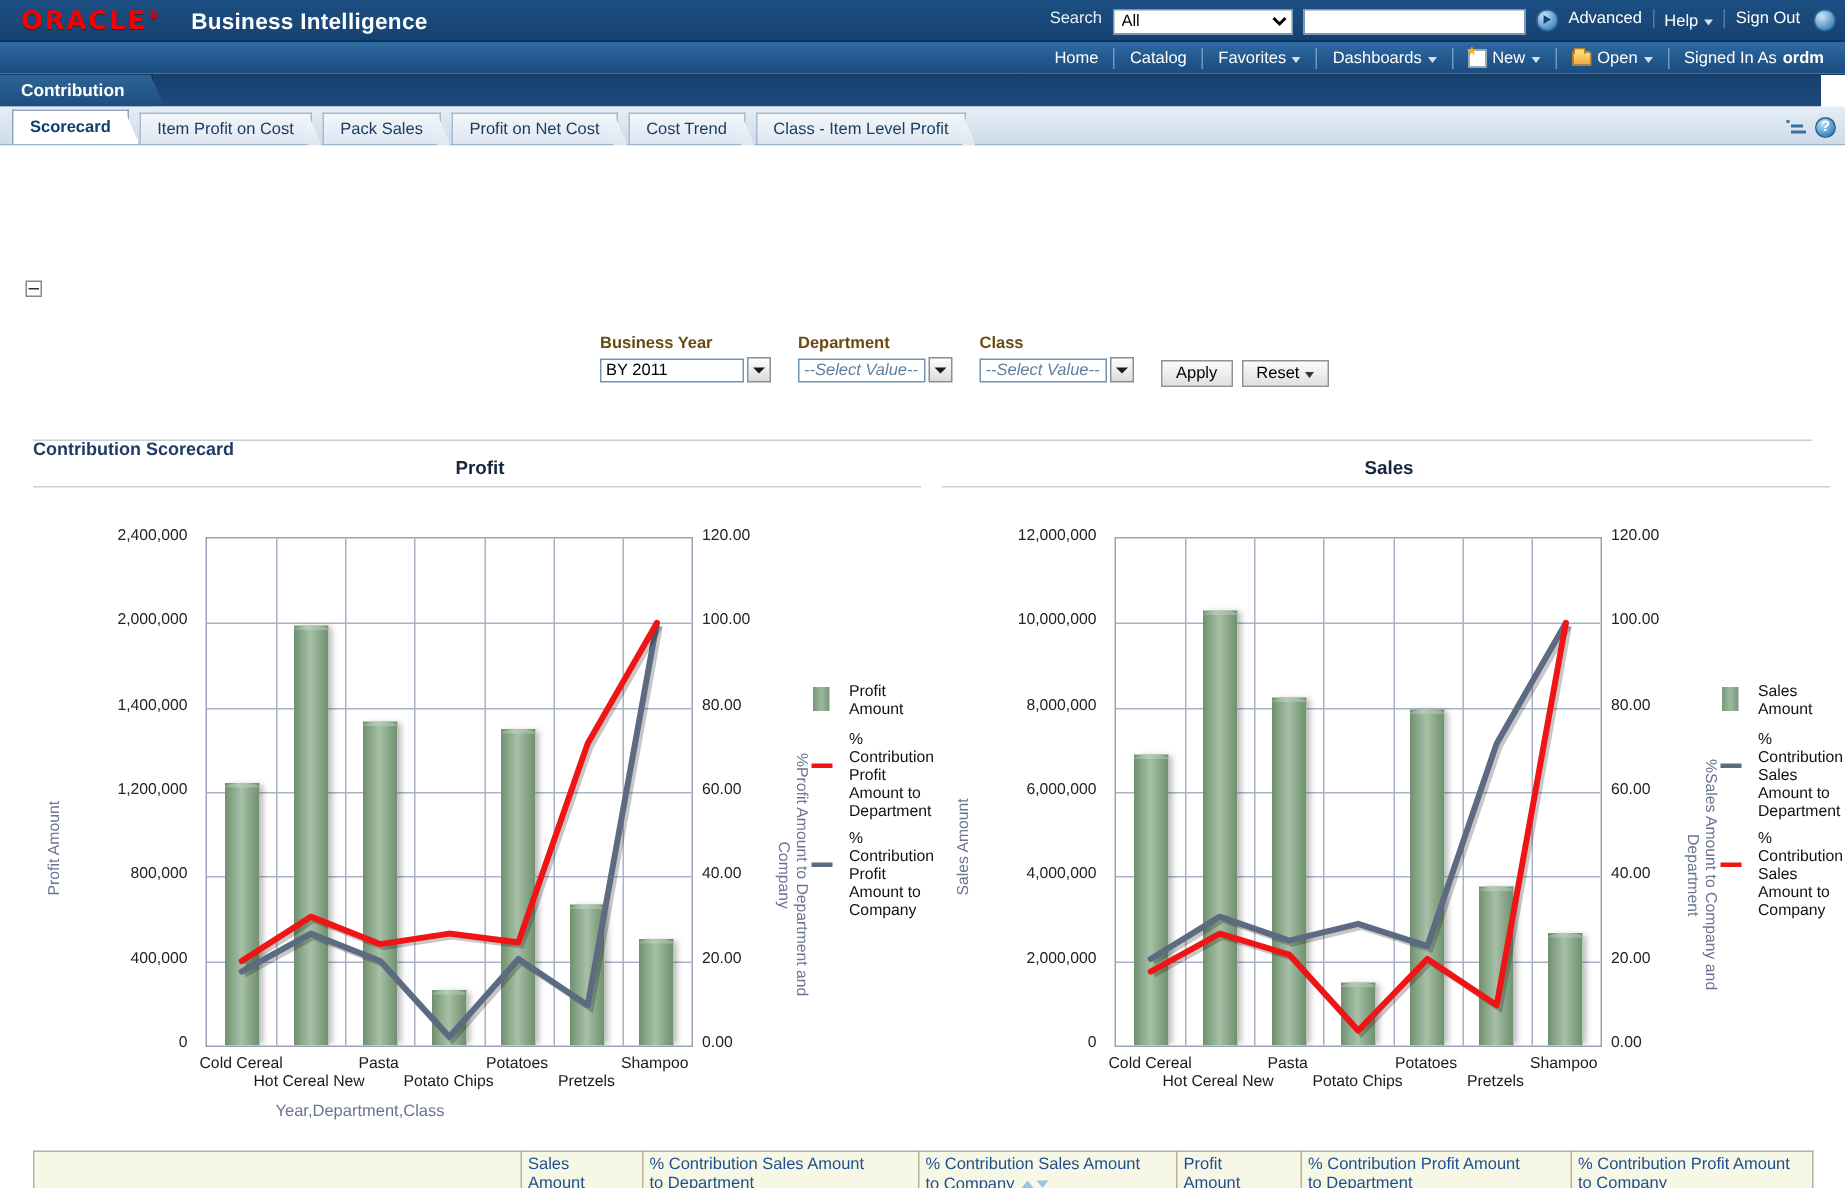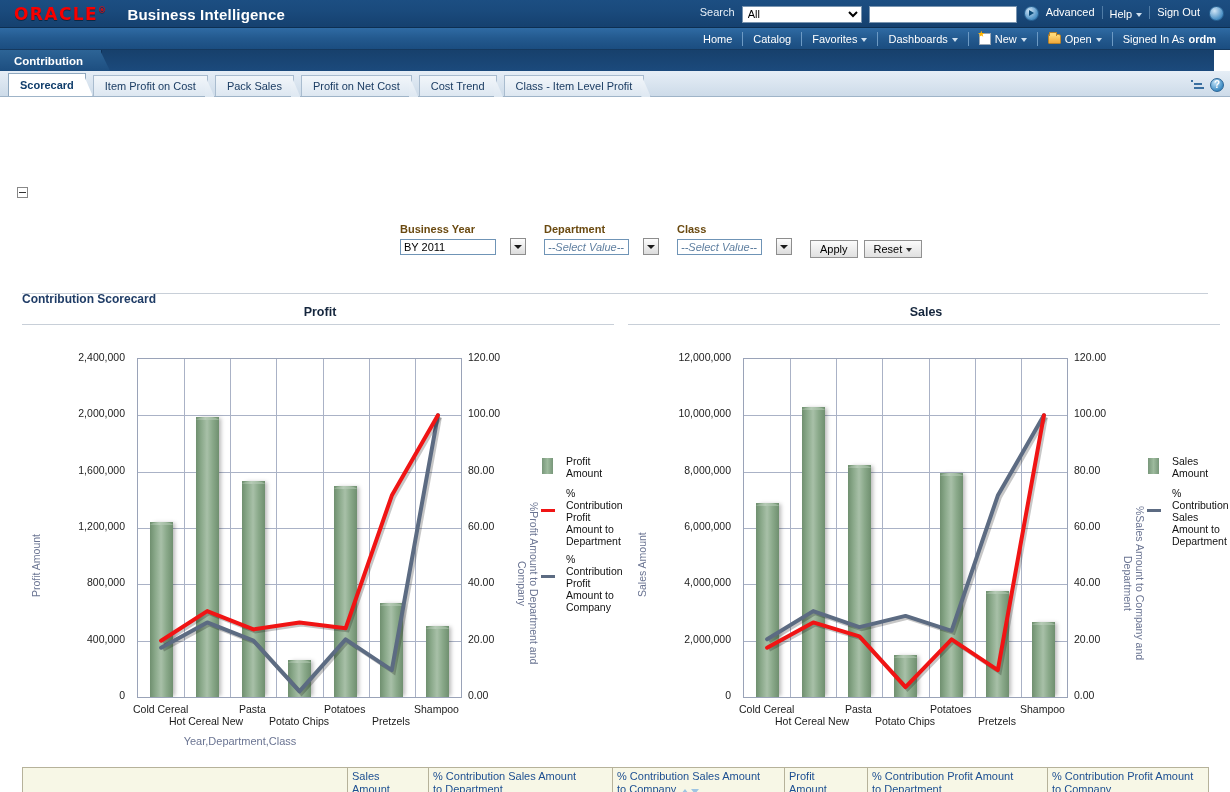--- a/index.html
+++ b/index.html
@@ -157,21 +157,21 @@
     position:absolute; left:17px; top:90px;
     width:11px; height:11px; border:1px solid #888; background:#fff;
     display:flex; align-items:center; justify-content:center;
   }
   .collapse-box i{ width:7px; height:1px; background:#333; display:block; }
 
   
   .prompts{ position:absolute; left:400px; top:126px; display:flex; align-items:flex-start; gap:0; }
   .prompt-group{ margin-right:18px; }
   .prompt-label{ font-weight:bold; font-size:11px; color:#6b4a10; margin-bottom:3px; }
-  .prompt-row{ display:flex; align-items:center;gap:12px; }
+  .prompt-row{ display:flex; align-items:center; }
   .prompt-input{
     height:16px; border:1px solid #6f94b6; background:#ffffff;
     font-size:11px; padding:0 3px; line-height:15px; color:#000;
     font-family:"Liberation Sans",sans-serif;
   }
   .prompt-input.placeholder{ color:#5f7fa0; font-style:italic; }
   .dd-btn{
     width:16px; height:17px; margin-left:2px;
     background:linear-gradient(to bottom,#fdfdfd,#dcdcdc);
     border:1px solid #8d8d8d; display:flex; align-items:center; justify-content:center;
@@ -420,21 +420,21 @@
     <div class="chart-rule"></div>
     <div class="plotwrap">
 
       <div class="ylabel-left" style="left:8px; top:180px; height:120px;">Profit Amount</div>
 
       <div class="ticks" id="p-lticks" style="left: 0px; top: 0px; width: 109px; height: 391px;">
           <div class="tick l" style="right: 6px; top: 364px; width: 103px;">0</div>
           <div class="tick l" style="right: 6px; top: 307.667px; width: 103px;">400,000</div>
           <div class="tick l" style="right: 6px; top: 251.333px; width: 103px;">800,000</div>
           <div class="tick l" style="right: 6px; top: 195px; width: 103px;">1,200,000</div>
-          <div class="tick l" style="right: 6px; top: 138.667px; width: 103px;">1,600,000</div>
+          <div class="tick l" style="right: 6px; top: 138.667px; width: 103px;">1,400,000</div>
           <div class="tick l" style="right: 6px; top: 82.3333px; width: 103px;">2,000,000</div>
           <div class="tick l" style="right: 6px; top: 26px; width: 103px;">2,400,000</div>
         </div>
       <div class="ticks" id="p-rticks" style="left: 446px; top: 0px; width: 60px; height: 391px;">
           <div class="tick" style="left: 0px; top: 364px;">0.00</div>
           <div class="tick" style="left: 0px; top: 307.667px;">20.00</div>
           <div class="tick" style="left: 0px; top: 251.333px;">40.00</div>
           <div class="tick" style="left: 0px; top: 195px;">60.00</div>
           <div class="tick" style="left: 0px; top: 138.667px;">80.00</div>
           <div class="tick" style="left: 0px; top: 82.3333px;">100.00</div>
@@ -555,20 +555,24 @@
       <div class="ylabel-right" style="left:494px; top:158px; height:200px;">%Sales Amount to Company and Department</div>
 
       <div class="legend" style="left:518px; top:130px; width:78px;">
         <div class="legend-item" style="min-height:26px;">
           <span class="legend-swatch-bar"></span>
           <span>Sales Amount</span>
         </div>
         <div class="legend-item" style="min-height:60px;">
           <span class="legend-swatch-line" style="background:#5c6b82;"></span>
           <span>% Contribution Sales Amount to Department</span>
+        </div>
+        <div class="legend-item" style="min-height:60px;">
+          <span class="legend-swatch-line" style="background:#f01414;"></span>
+          <span>% Contribution Sales Amount to Company</span>
         </div>
       </div>
 
       <div class="xlabels" id="s-xlabels" style="left:0; top:378px; width:520px; height:34px;">
           <div class="xlab" style="top: 0px; left: 111px;">Cold Cereal</div>
           <div class="xlab" style="top: 12px; left: 147px;">Hot Cereal New</div>
           <div class="xlab" style="top: 0px; left: 217px;">Pasta</div>
           <div class="xlab" style="top: 12px; left: 247px;">Potato Chips</div>
           <div class="xlab" style="top: 0px; left: 302px;">Potatoes</div>
           <div class="xlab" style="top: 12px; left: 350px;">Pretzels</div>

